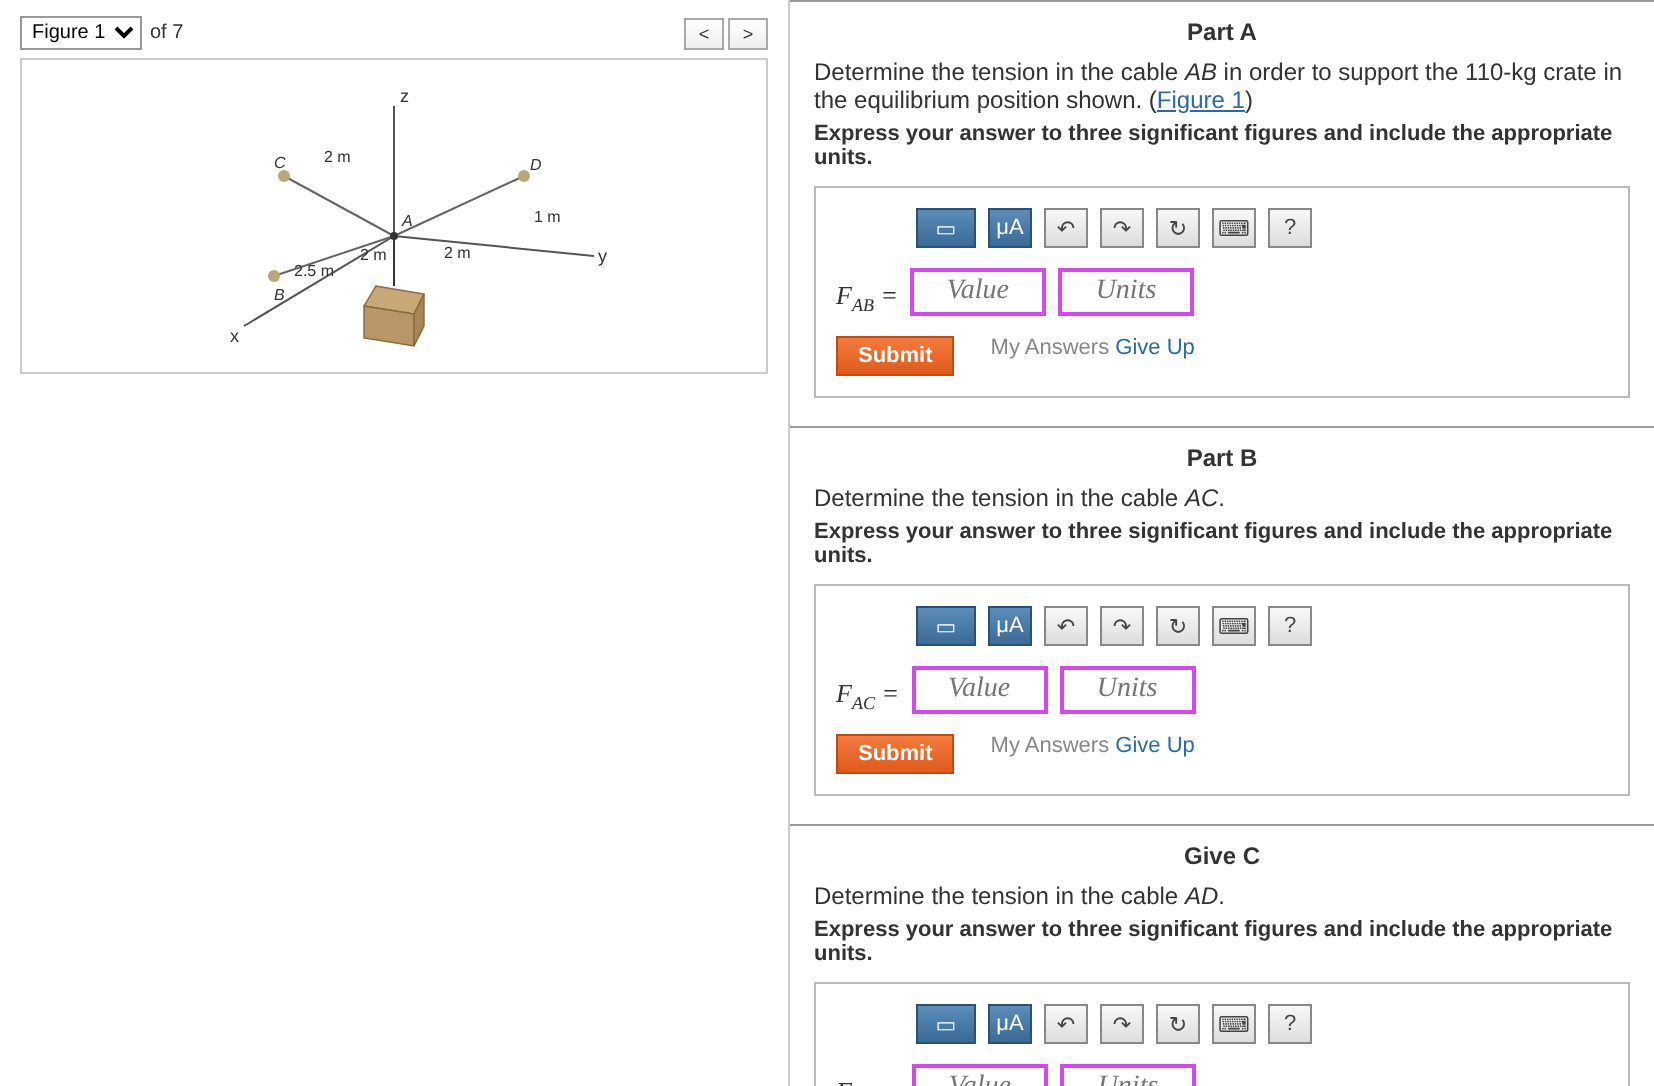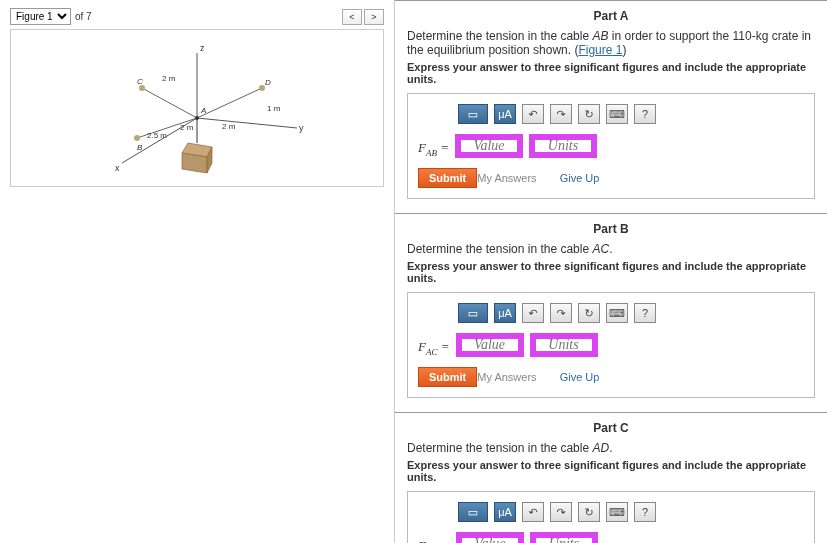--- a/index.html
+++ b/index.html
@@ -19,25 +19,25 @@
   .part-desc { font-size: 12px; margin-bottom: 4px; }
   .part-instruct { font-size: 11px; font-weight: bold; margin-bottom: 8px; }
   .answer-box { border: 1px solid #bbb; padding: 10px; background: #fff; }
   .toolbar { display: flex; gap: 6px; margin-bottom: 10px; margin-left: 40px; align-items: center; }
   .tool-icon { width: 22px; height: 20px; border: 1px solid #888; background: linear-gradient(#f8f8f8,#ddd); cursor: pointer; display: flex; align-items: center; justify-content: center; font-size: 11px; color: #444; }
   .tool-icon.wide { width: 30px; }
   .tool-icon.blue { background: linear-gradient(#5b8db8,#3a6a95); color: #fff; border-color: #2a5278; }
   .input-row { display: flex; align-items: flex-end; gap: 6px; margin-bottom: 10px; }
   .var-label { font-style: italic; font-family: 'Times New Roman', serif; font-size: 13px; }
   .var-label sub { font-size: 9px; font-style: italic; }
-  .value-input, .units-input { width: 68px; height: 24px; border: 6px solid #d946ef; font-family: 'Times New Roman', serif; font-style: italic; font-size: 14px; color: #888; text-align: center; background: #fff; }
-  .submit-row { display: flex; align-items: center; gap: 0; }
+  .value-input, .units-input { width: 68px; height: 24px; border: 2px solid #d946ef; font-family: 'Times New Roman', serif; font-style: italic; font-size: 14px; color: #888; text-align: center; background: #fff; }
+  .submit-row { display: flex; gap: 18px; }
   .submit-btn { background: linear-gradient(#f47b3e,#e05a1a); color: #fff; border: 1px solid #c44a10; padding: 3px 10px; font-size: 11px; font-weight: bold; cursor: pointer; }
   .link-text { color: #2a6aa8; font-size: 11px; cursor: pointer; }
-  .link-text.gray { color: #888; text-decoration: none; margin-right: 20px; }
+  .link-text.gray { color: #888; text-decoration: none; margin-right: 0; }
   .fig-link { color: #2a6aa8; text-decoration: underline; cursor: pointer; }
   svg.diagram { width: 260px; height: 150px; }
 </style>
 </head>
 <body>
 
 <div class="container">
   <div class="left-panel">
     <div class="figure-bar">
       <select class="figure-select">
@@ -134,21 +134,21 @@
           <input class="units-input" placeholder="Units" style="">
         </div>
         <div class="submit-row">
           <button class="submit-btn">Submit</button>
           <span><span class="link-text gray">My Answers</span> <span class="link-text">Give Up</span></span>
         </div>
       </div>
     </div>
 
     <div class="part">
-      <div class="part-title">Part C</div>
+      <div class="part-title">Give C</div>
       <div class="part-desc">
         <span>Determine the tension in the cable </span><i>AD</i><span>.</span>
       </div>
       <div class="part-instruct">Express your answer to three significant figures and include the appropriate units.</div>
       <div class="answer-box">
         <div class="toolbar">
           <div class="tool-icon wide blue">▭</div>
           <div class="tool-icon blue">μA</div>
           <div class="tool-icon">↶</div>
           <div class="tool-icon">↷</div>

